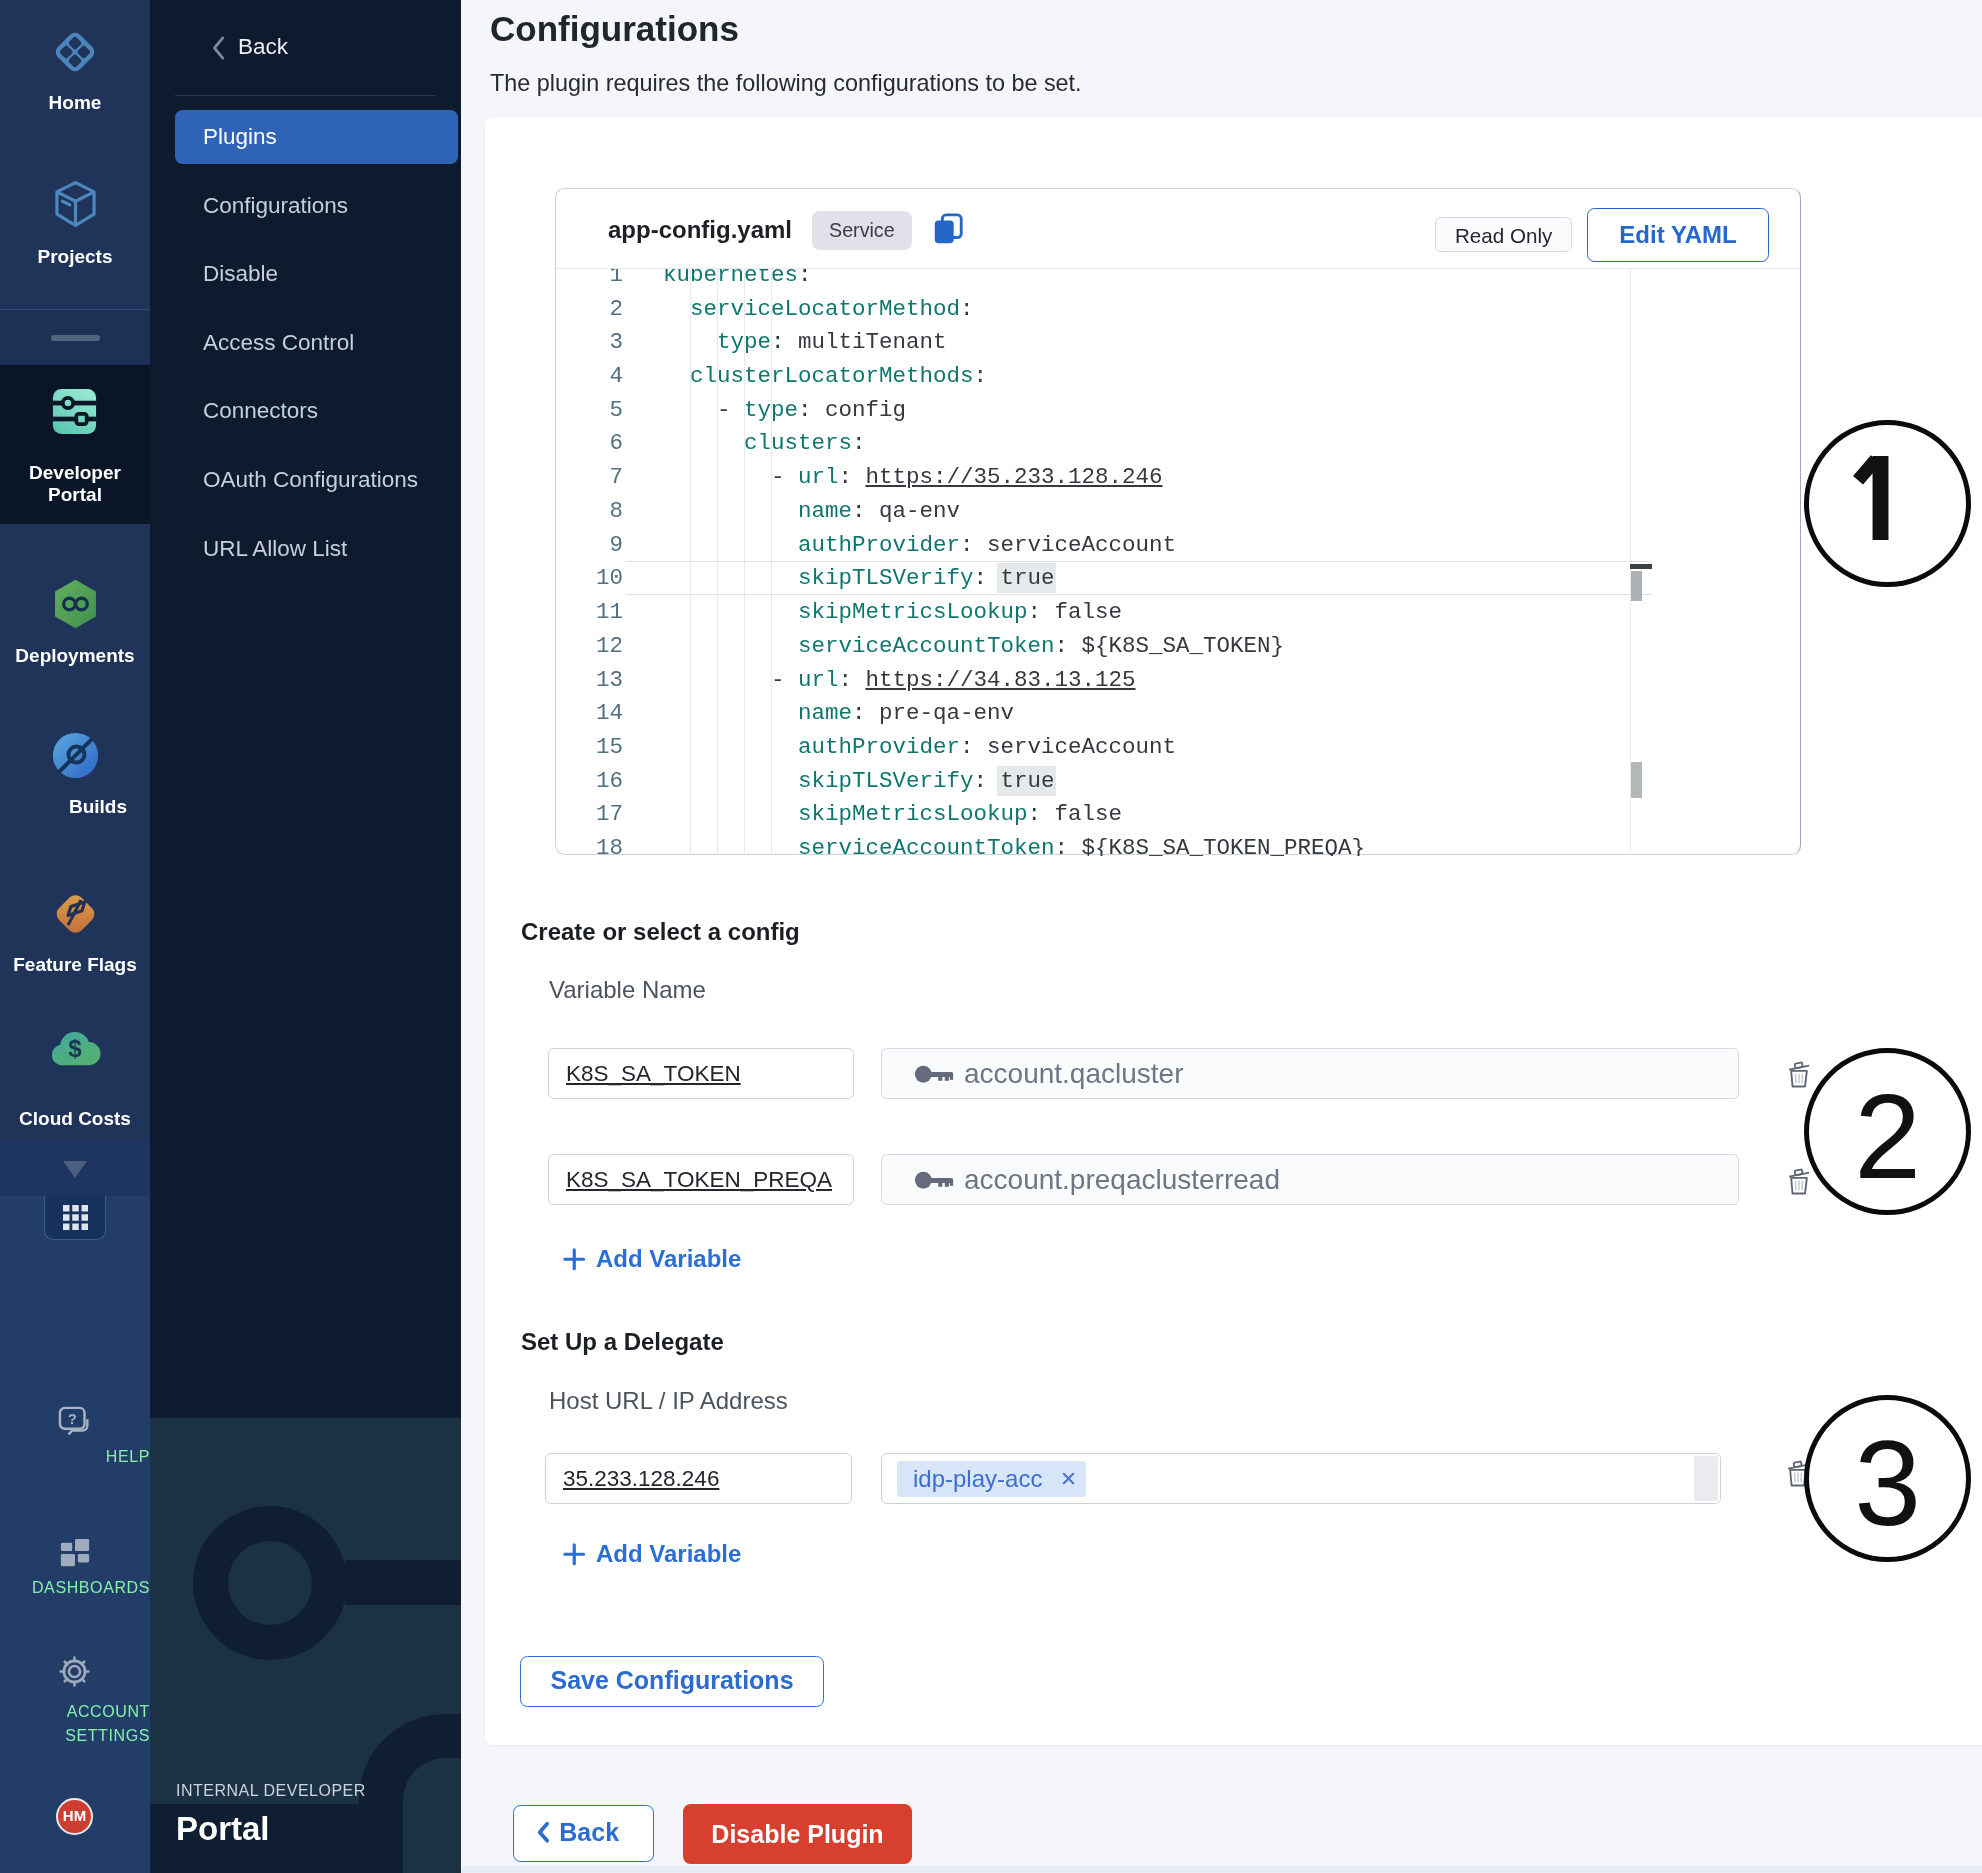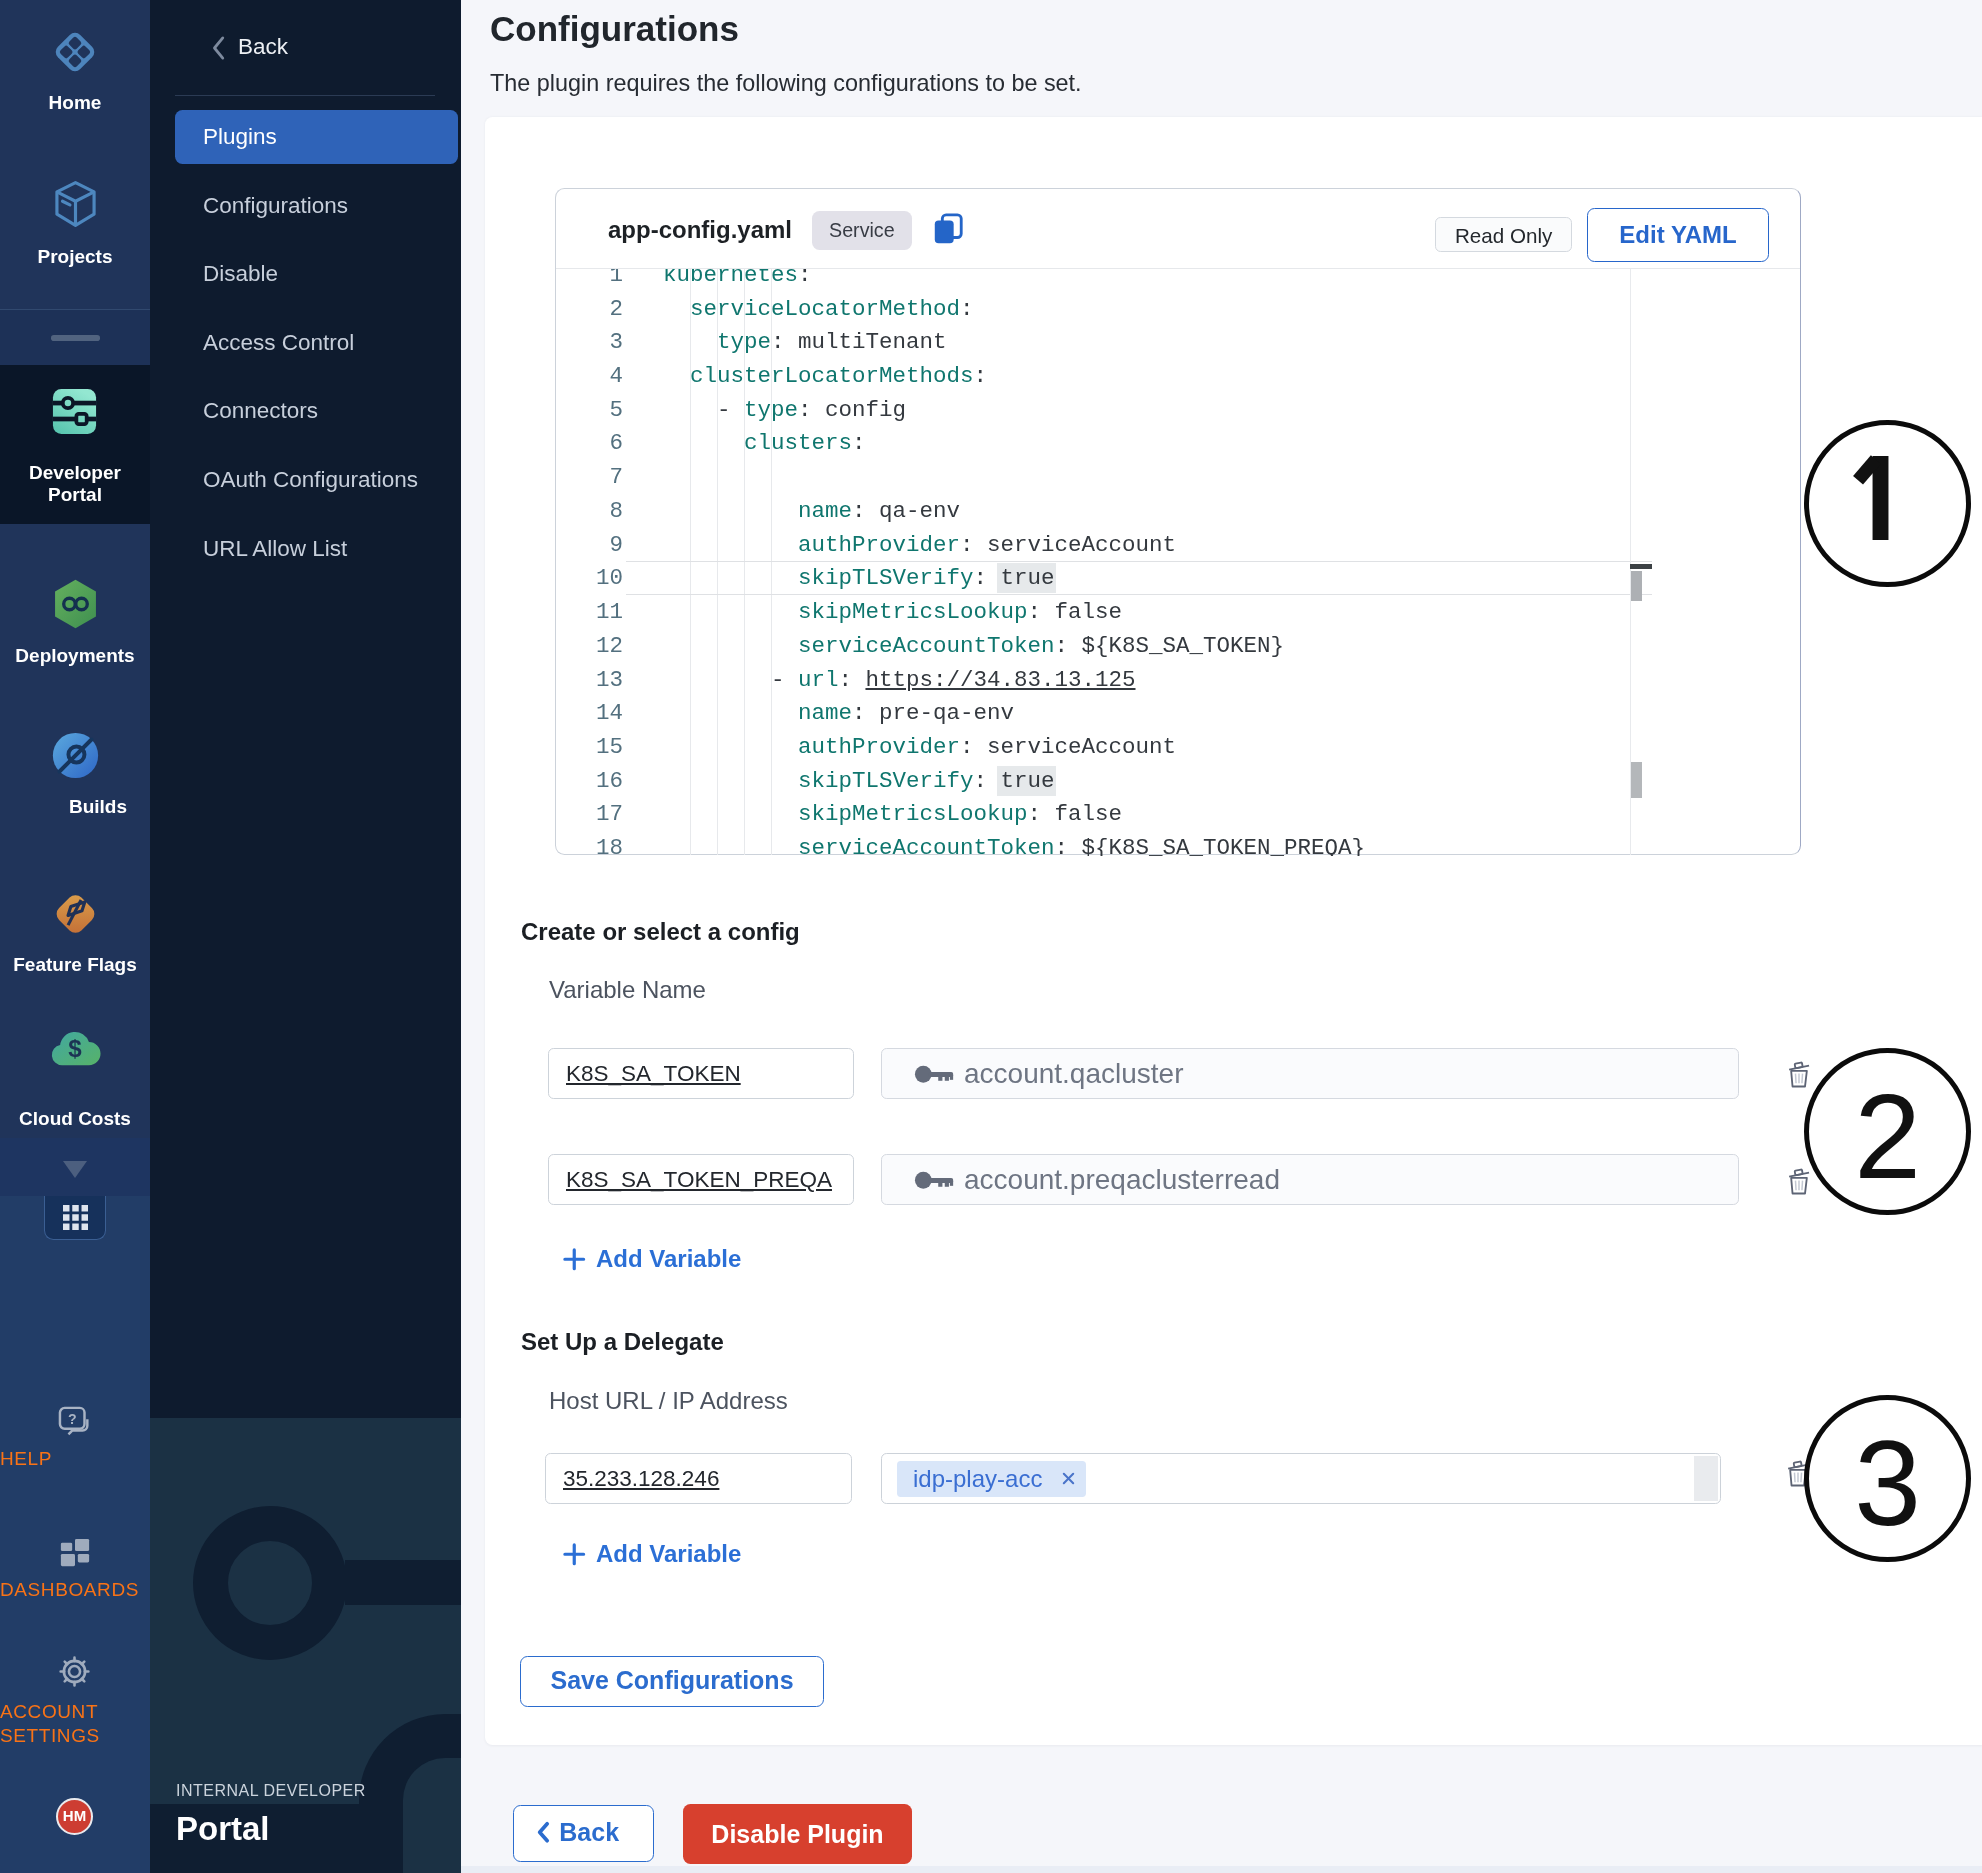--- a/index.html
+++ b/index.html
@@ -6,21 +6,21 @@
   body{width:1983px;height:1874px;overflow:hidden;font-family:"Liberation Sans",sans-serif;background:#f5f6fa;position:relative;}
   .abs{position:absolute;}
   
   #sb{left:0;top:0;width:150px;height:1874px;background:#20345a;}
   #sb .sec2{position:absolute;left:0;top:309px;width:150px;height:56px;background:#1d3157;border-top:0.9px solid #31496f;}
   #sb .dash{position:absolute;left:51px;top:335px;width:49px;height:5.6px;border-radius:2.8px;background:#51637f;}
   #sb .devsel{position:absolute;left:0;top:365px;width:150px;height:159px;background:#0a1628;}
   #sb .chevsec{position:absolute;left:0;top:1138px;width:150px;height:58px;background:#1e3561;}
   #sb .botsec{position:absolute;left:0;top:1196px;width:150px;height:677px;background:#223d67;}
   .sblbl{position:absolute;width:150px;text-align:center;color:#fff;font-weight:700;font-size:19px;}
-  .sblbl2{position:absolute;width:150px;text-align:left;color:#f97316;font-size:19px;letter-spacing:0.6px;}
+  .sblbl2{position:absolute;width:150px;text-align:right;color:#86efac;font-size:16px;letter-spacing:0.6px;}
   
   #nav2{left:150px;top:0;width:311px;height:1874px;background:#0e1b2e;overflow:hidden;}
   #nav2 .sep{position:absolute;left:25px;top:95px;width:260px;height:0.9px;background:#2b3b54;}
   #nav2 .plug{position:absolute;left:25px;top:110px;width:283px;height:54px;background:#2f63b8;border-radius:7.5px;}
   .n2item{position:absolute;left:53px;font-size:22.5px;color:#c7cfdb;}
   
   #tealzone{position:absolute;left:0;top:1418px;width:311px;height:456px;background:#1b3144;}
   
   #content{left:461px;top:0;width:1522px;height:1874px;background:#f5f6fa;}
   #card{position:absolute;left:24px;top:117px;width:1497px;height:1628px;background:#fff;border-radius:7.5px 0 0 7.5px;box-shadow:0 0.9px 2.8px rgba(40,50,70,.06);}
@@ -258,20 +258,21 @@
         <div class="cl" style="top:22.5px;line-height:34px;">  <span class="k">serviceLocatorMethod</span>:</div>
         <div class="ln" style="top:56px;line-height:34px;">3</div>
         <div class="cl" style="top:56px;line-height:34px;">    <span class="k">type</span>: multiTenant</div>
         <div class="ln" style="top:90px;line-height:34px;">4</div>
         <div class="cl" style="top:90px;line-height:34px;">  <span class="k">clusterLocatorMethods</span>:</div>
         <div class="ln" style="top:124px;line-height:34px;">5</div>
         <div class="cl" style="top:124px;line-height:34px;">    - <span class="k">type</span>: config</div>
         <div class="ln" style="top:157px;line-height:34px;">6</div>
         <div class="cl" style="top:157px;line-height:34px;">      <span class="k">clusters</span>:</div>
         <div class="ln" style="top:191px;line-height:34px;">7</div>
+        <div class="cl" style="top:191px;line-height:34px;">        - <span class="k">url</span>: <span style="text-decoration:underline;">https://35.233.128.246</span></div>
         <div class="ln" style="top:225px;line-height:34px;">8</div>
         <div class="cl" style="top:225px;line-height:34px;">          <span class="k">name</span>: qa-env</div>
         <div class="ln" style="top:259px;line-height:34px;">9</div>
         <div class="cl" style="top:259px;line-height:34px;">          <span class="k">authProvider</span>: serviceAccount</div>
         <div class="ln" style="top:292px;line-height:34px;">10</div>
         <div class="cl" style="top:292px;line-height:34px;">          <span class="k">skipTLSVerify</span>: <span>true</span></div>
         <div class="ln" style="top:326px;line-height:34px;">11</div>
         <div class="cl" style="top:326px;line-height:34px;">          <span class="k">skipMetricsLookup</span>: false</div>
         <div class="ln" style="top:360px;line-height:34px;">12</div>
         <div class="cl" style="top:360px;line-height:34px;">          <span class="k">serviceAccountToken</span>: ${K8S_SA_TOKEN}</div>

